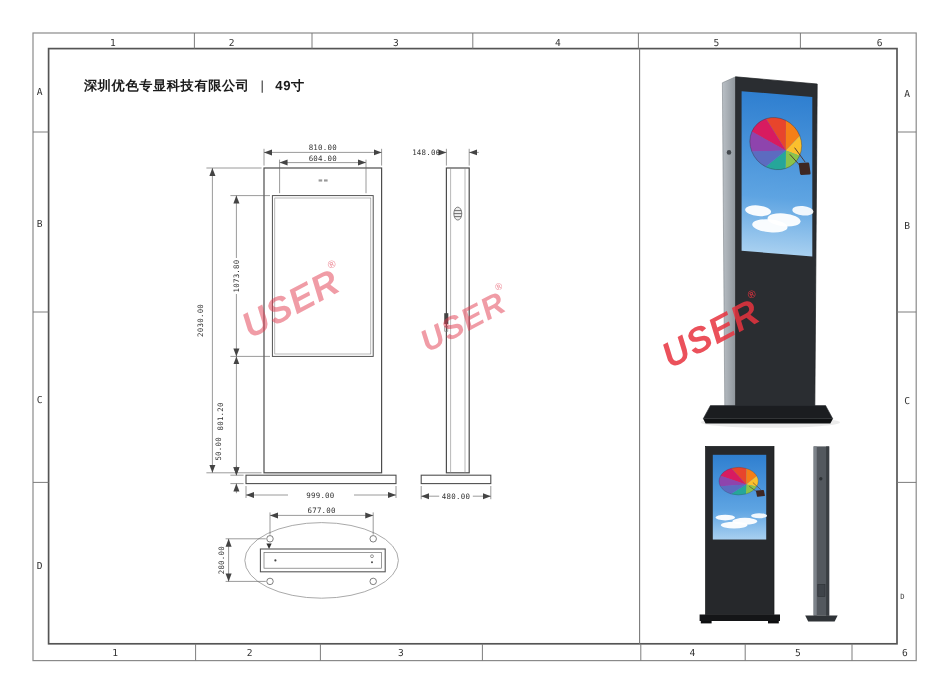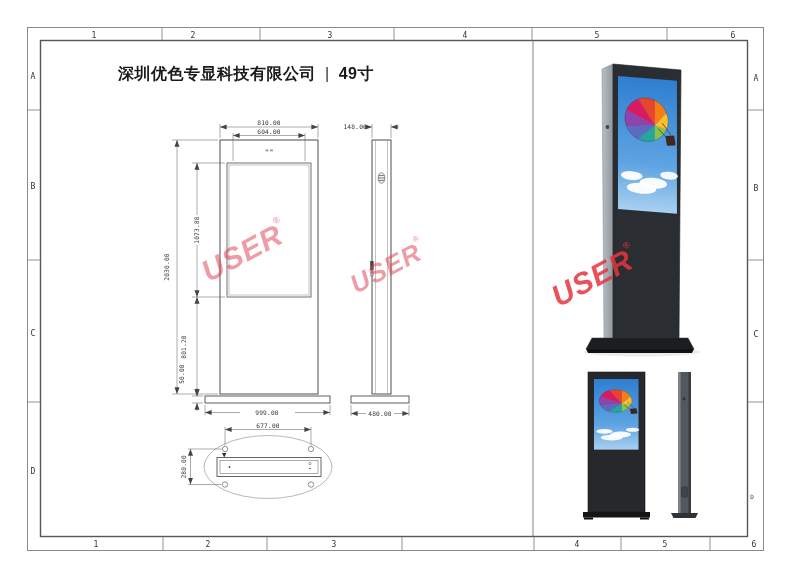--- a/index.html
+++ b/index.html
@@ -1,22 +1,21 @@
 <!DOCTYPE html>
 <html><head>
 <meta charset="utf-8">
 <style>
   html,body{margin:0;padding:0;background:#ffffff;}
   body{width:790px;height:574px;font-family:"Liberation Sans",sans-serif;position:relative;overflow:hidden;}
   #sheet{position:absolute;left:0;top:0;width:790px;height:574px;}
   #title-block{
     position:absolute;left:70px;top:64px;
-    font-size:16px;font-weight:bold;color:#1a1a1a;letter-spacing:.5px;
+    font-size:11px;font-weight:bold;color:#1a1a1a;letter-spacing:.5px;
     white-space:nowrap;
-    margin-left:48px;
   }
   #title-block .divider{margin:0 9px;font-weight:normal;color:#333;}
   svg text{font-family:"DejaVu Sans Mono","Liberation Mono",monospace;}
   .gridlbl{font-size:8px;fill:#333;}
   .gridlbl-sm{font-size:6px;fill:#333;}
   .dimtxt{font-size:6.2px;fill:#333;letter-spacing:.2px;}
   .wm{font-family:"Liberation Sans",sans-serif;font-weight:bold;font-style:italic;letter-spacing:1px;}
 </style>
 </head>
 <body>

